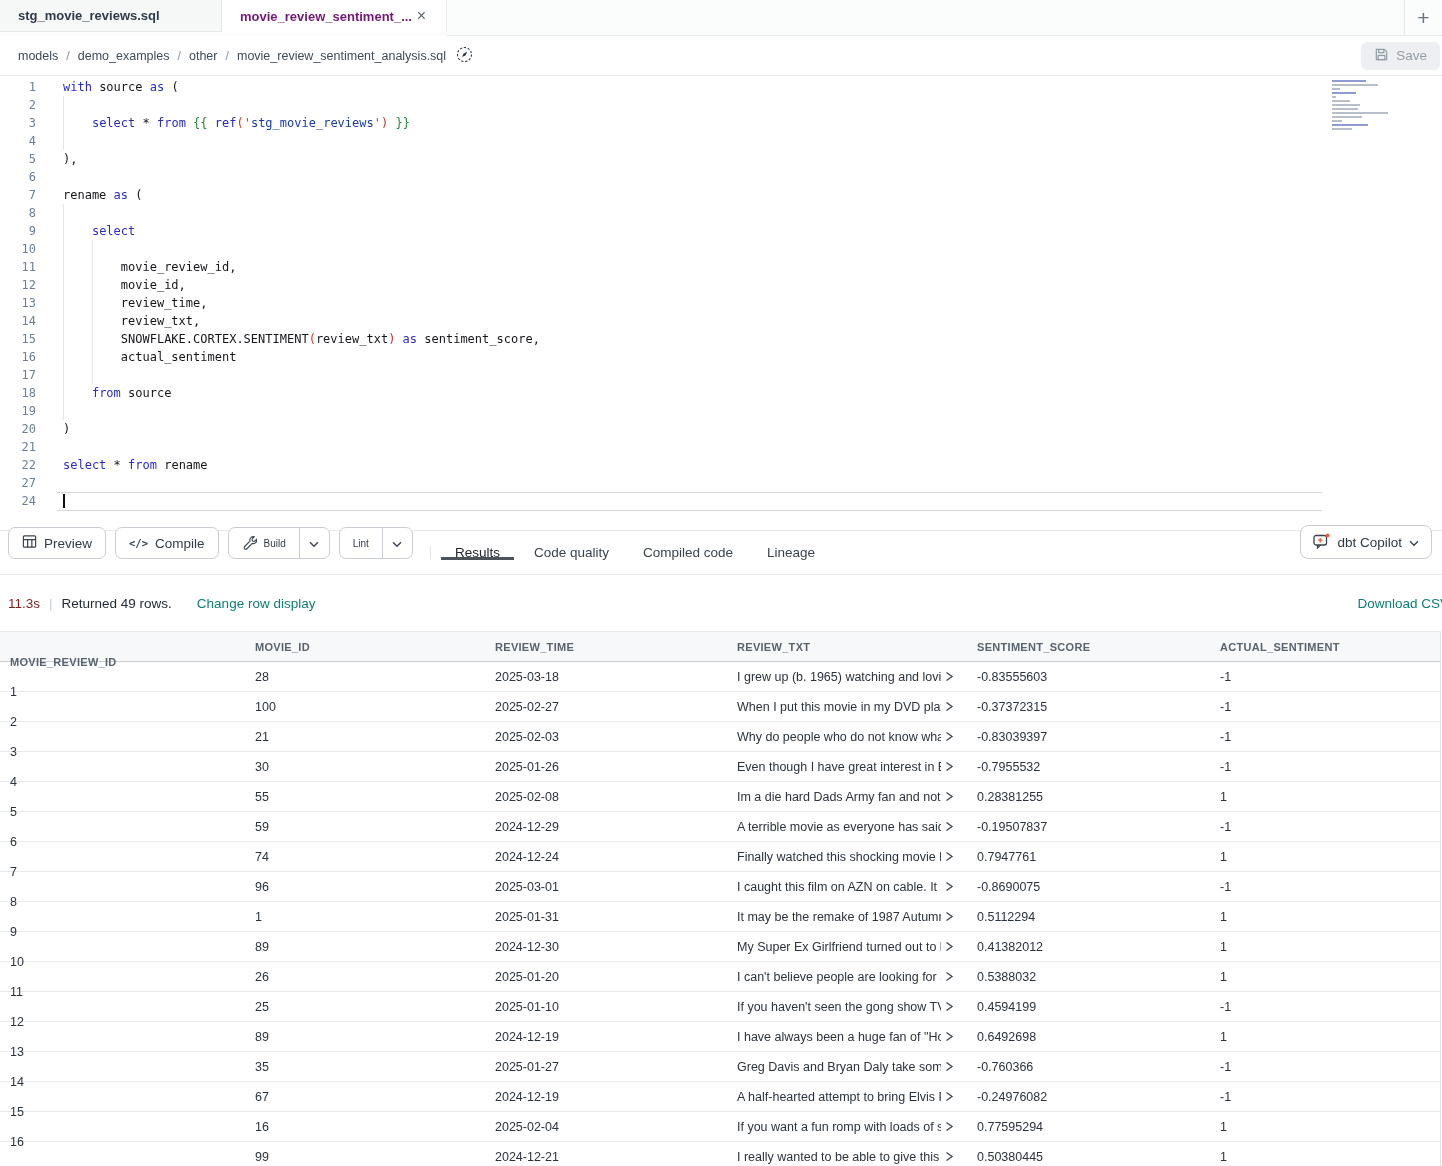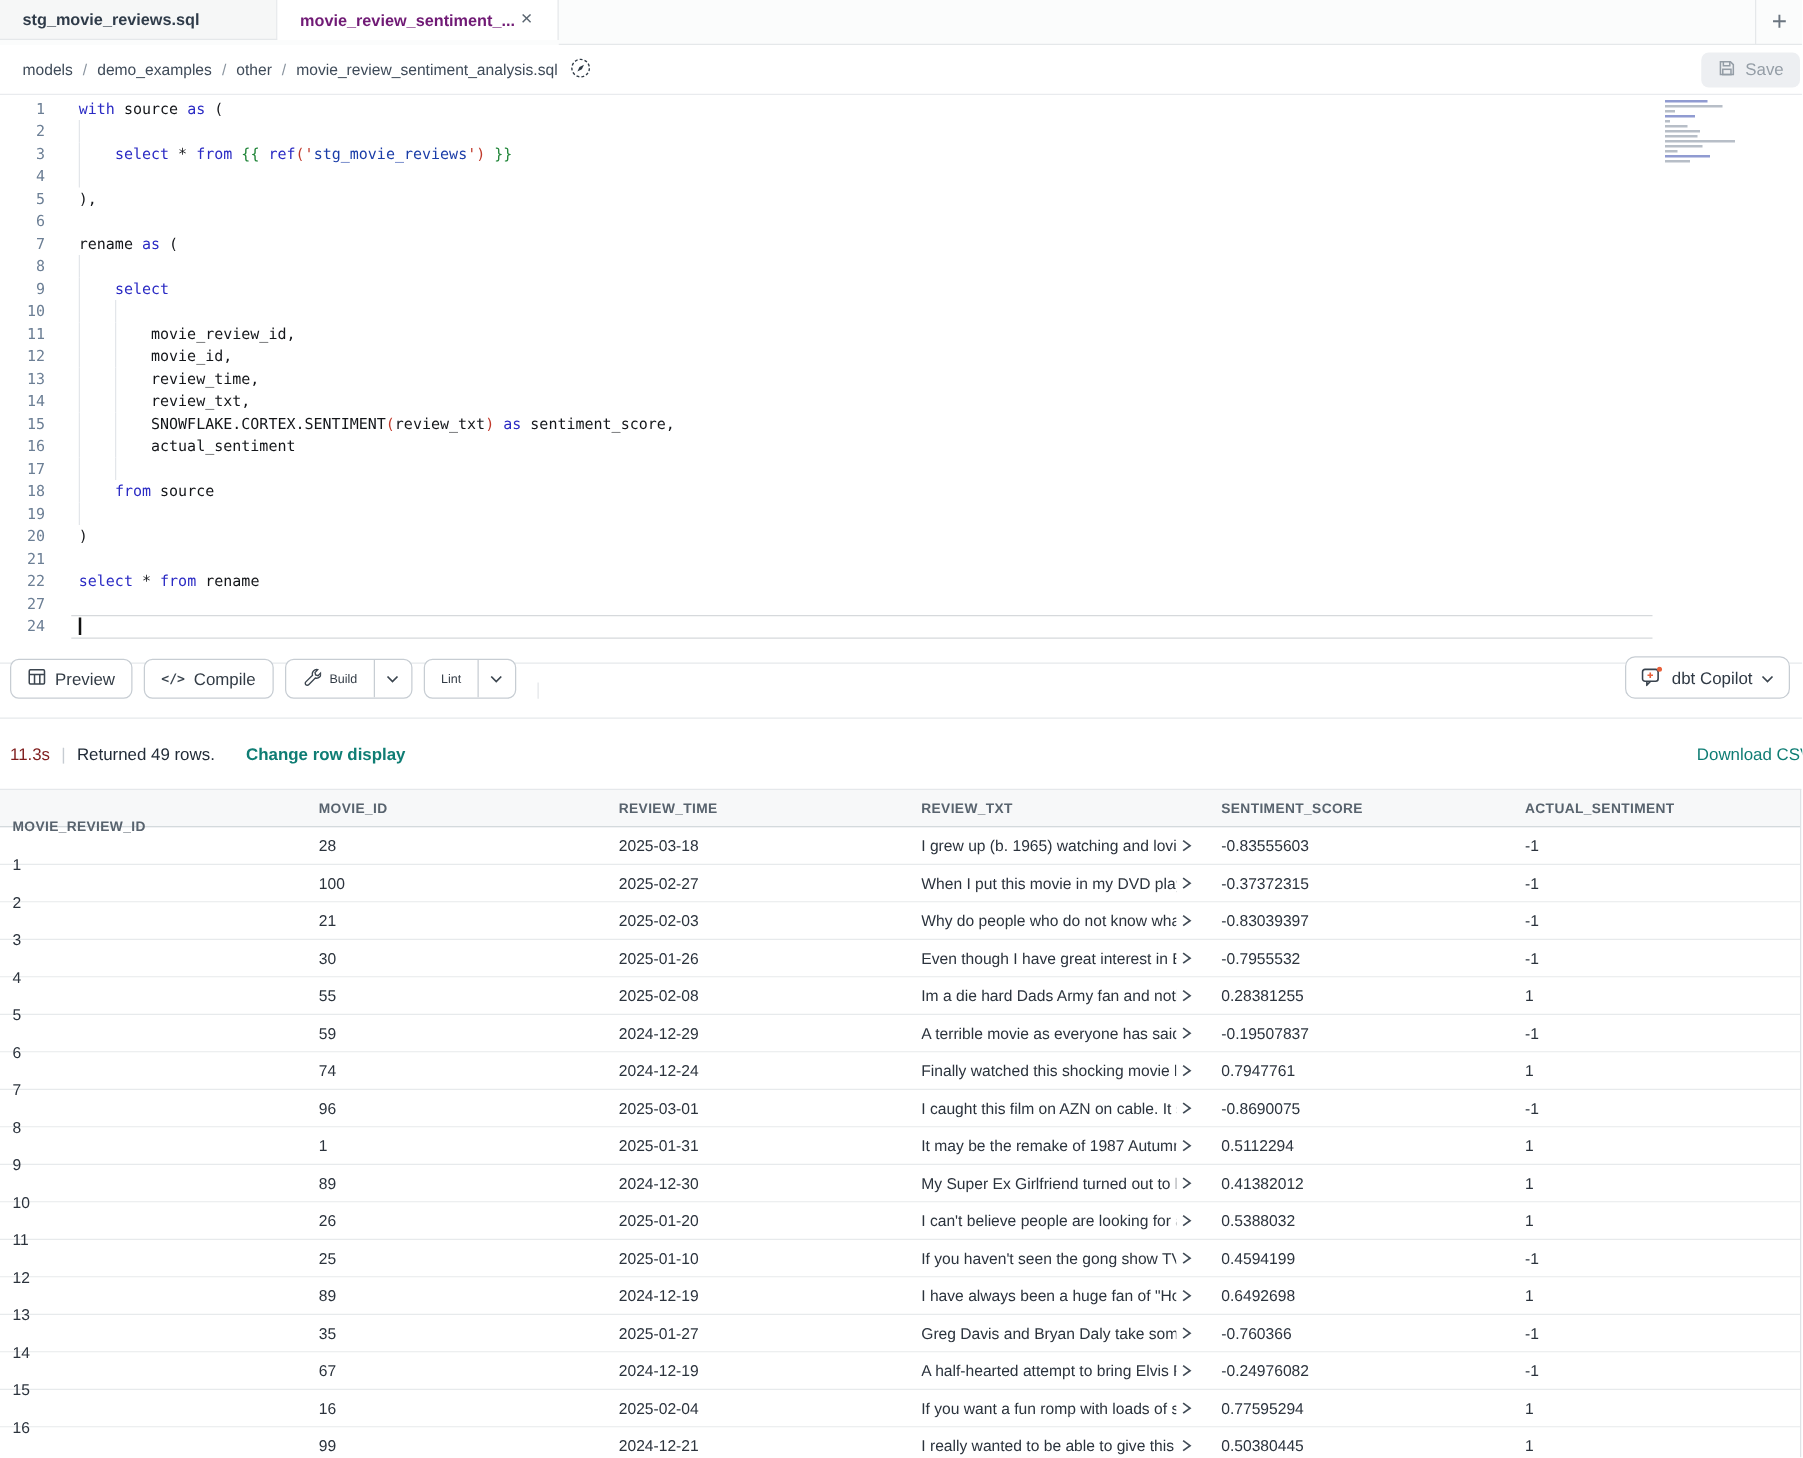--- a/index.html
+++ b/index.html
@@ -82,21 +82,21 @@
   .copilot { margin-left:auto; margin-right:2px; display:flex; align-items:center; gap:7px; height:34px;
              padding:0 12px; background:#fff; border:1px solid #c7cdd3; border-radius:8px;
              font-size:13.5px; color:#2f3944; cursor:pointer; }
 
   
   .statusrow { position:relative; display:flex; align-items:center; height:56px; padding:0 8px; font-size:13.5px; }
   .status-dur { color:#7f1d1d; }
   .status-pipe { margin:0 9px; color:#c6ccd2; }
   .status-msg { color:#222c38; }
   .tlink { color:#0f7d74; cursor:pointer; text-decoration:none; }
-  .change-link { margin-left:25px;font-weight:bold; }
+  .change-link { margin-left:25px; }
   .dl-link { position:absolute; right:-7px; }
 
   
   .rtable { border-top:1px solid #e5e8eb; border-right:1px solid #dfe3e6; width:1441px; }
   .thead { display:flex; height:30px; align-items:center; background:#f7f8f9; border-bottom:1px solid #c9cfd4; }
   .thead .cell { font-size:11px; font-weight:700; letter-spacing:.3px; color:#58636e; }
   .trow { display:flex; height:30px; align-items:center; border-bottom:1px solid #e7eaec; background:#fff; }
   .cell { padding-left:10px; font-size:12.5px; color:#2b333d; overflow:hidden; white-space:nowrap; }
   .c1{width:245px;margin-top:30px;} .c2{width:240px;} .c3{width:242px;} .c4{width:240px; display:flex; align-items:center;}
   .c5{width:243px;} .c6{flex:1;}
@@ -303,20 +303,34 @@
       </div>
       <div class="chev">
         <span>
           <svg width="10" height="7" viewBox="0 0 10 7">
               <path d="M1 1.2l4 4 4-4" fill="none" stroke="#3b454f" stroke-width="1.4"></path>
             </svg>
         </span>
       </div>
     </div>
     <div class="tabsep"></div>
+    <div class="rtabs">
+      <div class="rtab active">
+          <span>Results</span>
+        </div>
+      <div class="rtab">
+          <span>Code quality</span>
+        </div>
+      <div class="rtab">
+          <span>Compiled code</span>
+        </div>
+      <div class="rtab">
+          <span>Lineage</span>
+        </div>
+    </div>
     <button class="copilot">
       <span>
         <svg width="17" height="16" viewBox="0 0 17 16">
             <rect x="1" y="2.5" width="12.5" height="9.5" rx="2" fill="none" stroke="#39434e" stroke-width="1.3"></rect>
             <path d="M4.5 12v3l3-3" fill="none" stroke="#39434e" stroke-width="1.3"></path>
             <path d="M7.2 5v4.4M5 7.2h4.4" stroke="#e8603a" stroke-width="1.3"></path>
             <circle cx="14.6" cy="2.4" r="2" fill="#e8603a"></circle>
           </svg>
       </span>
       <span>dbt Copilot</span>

